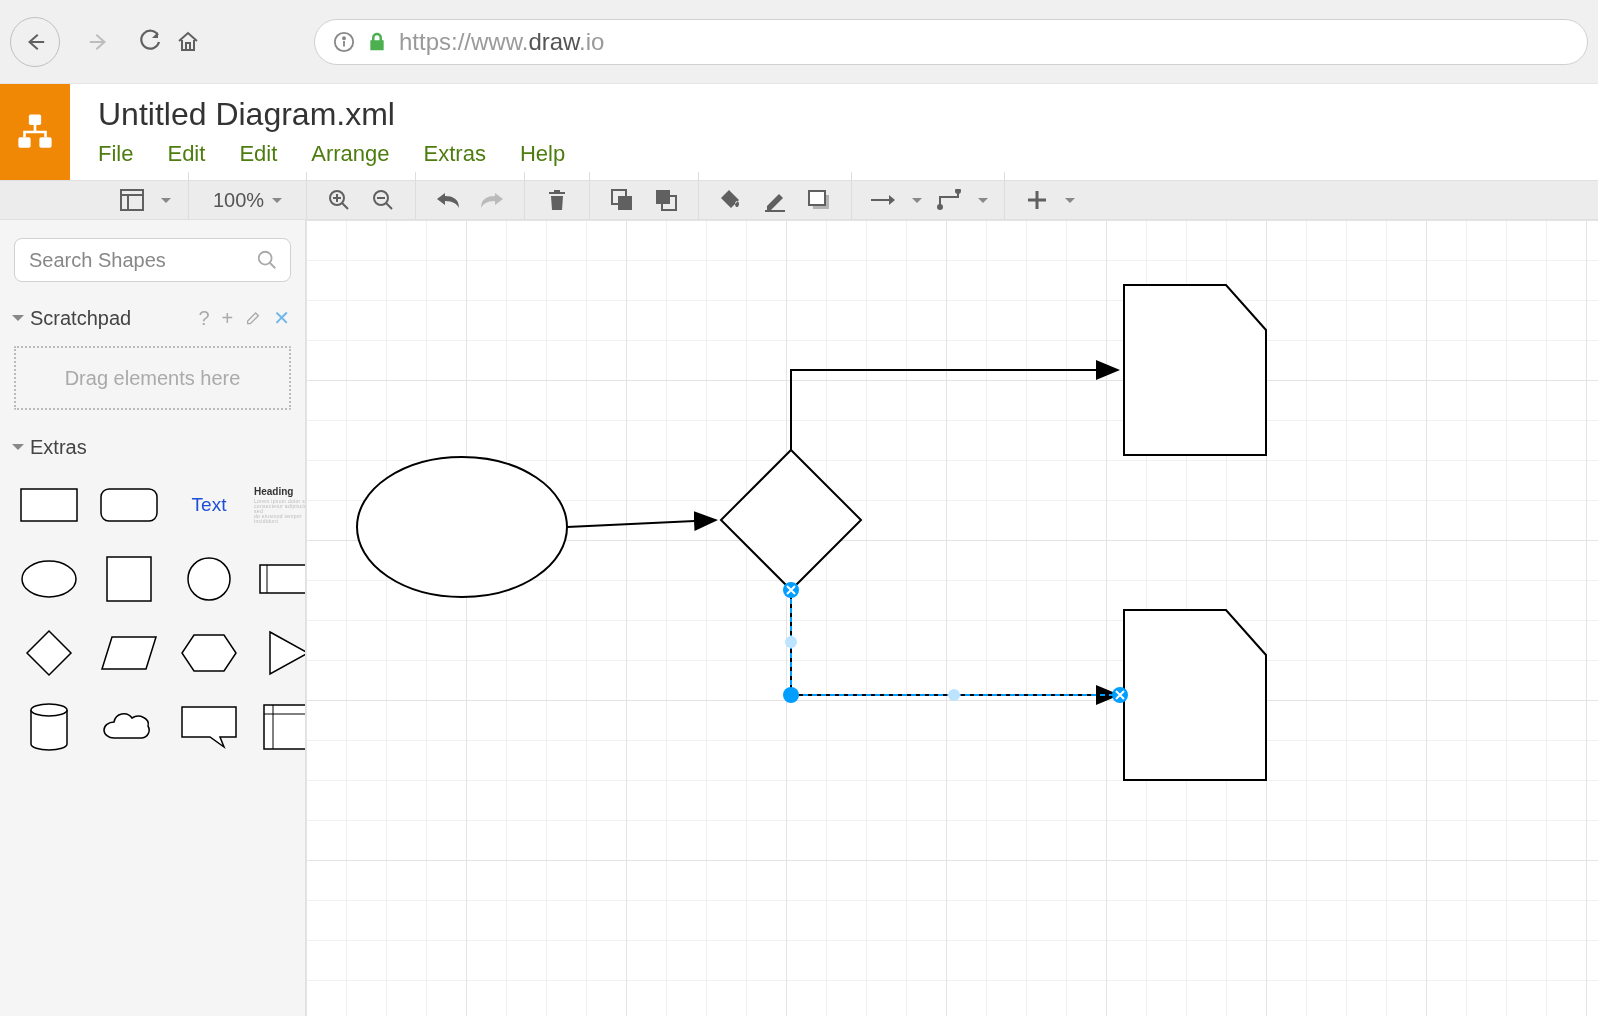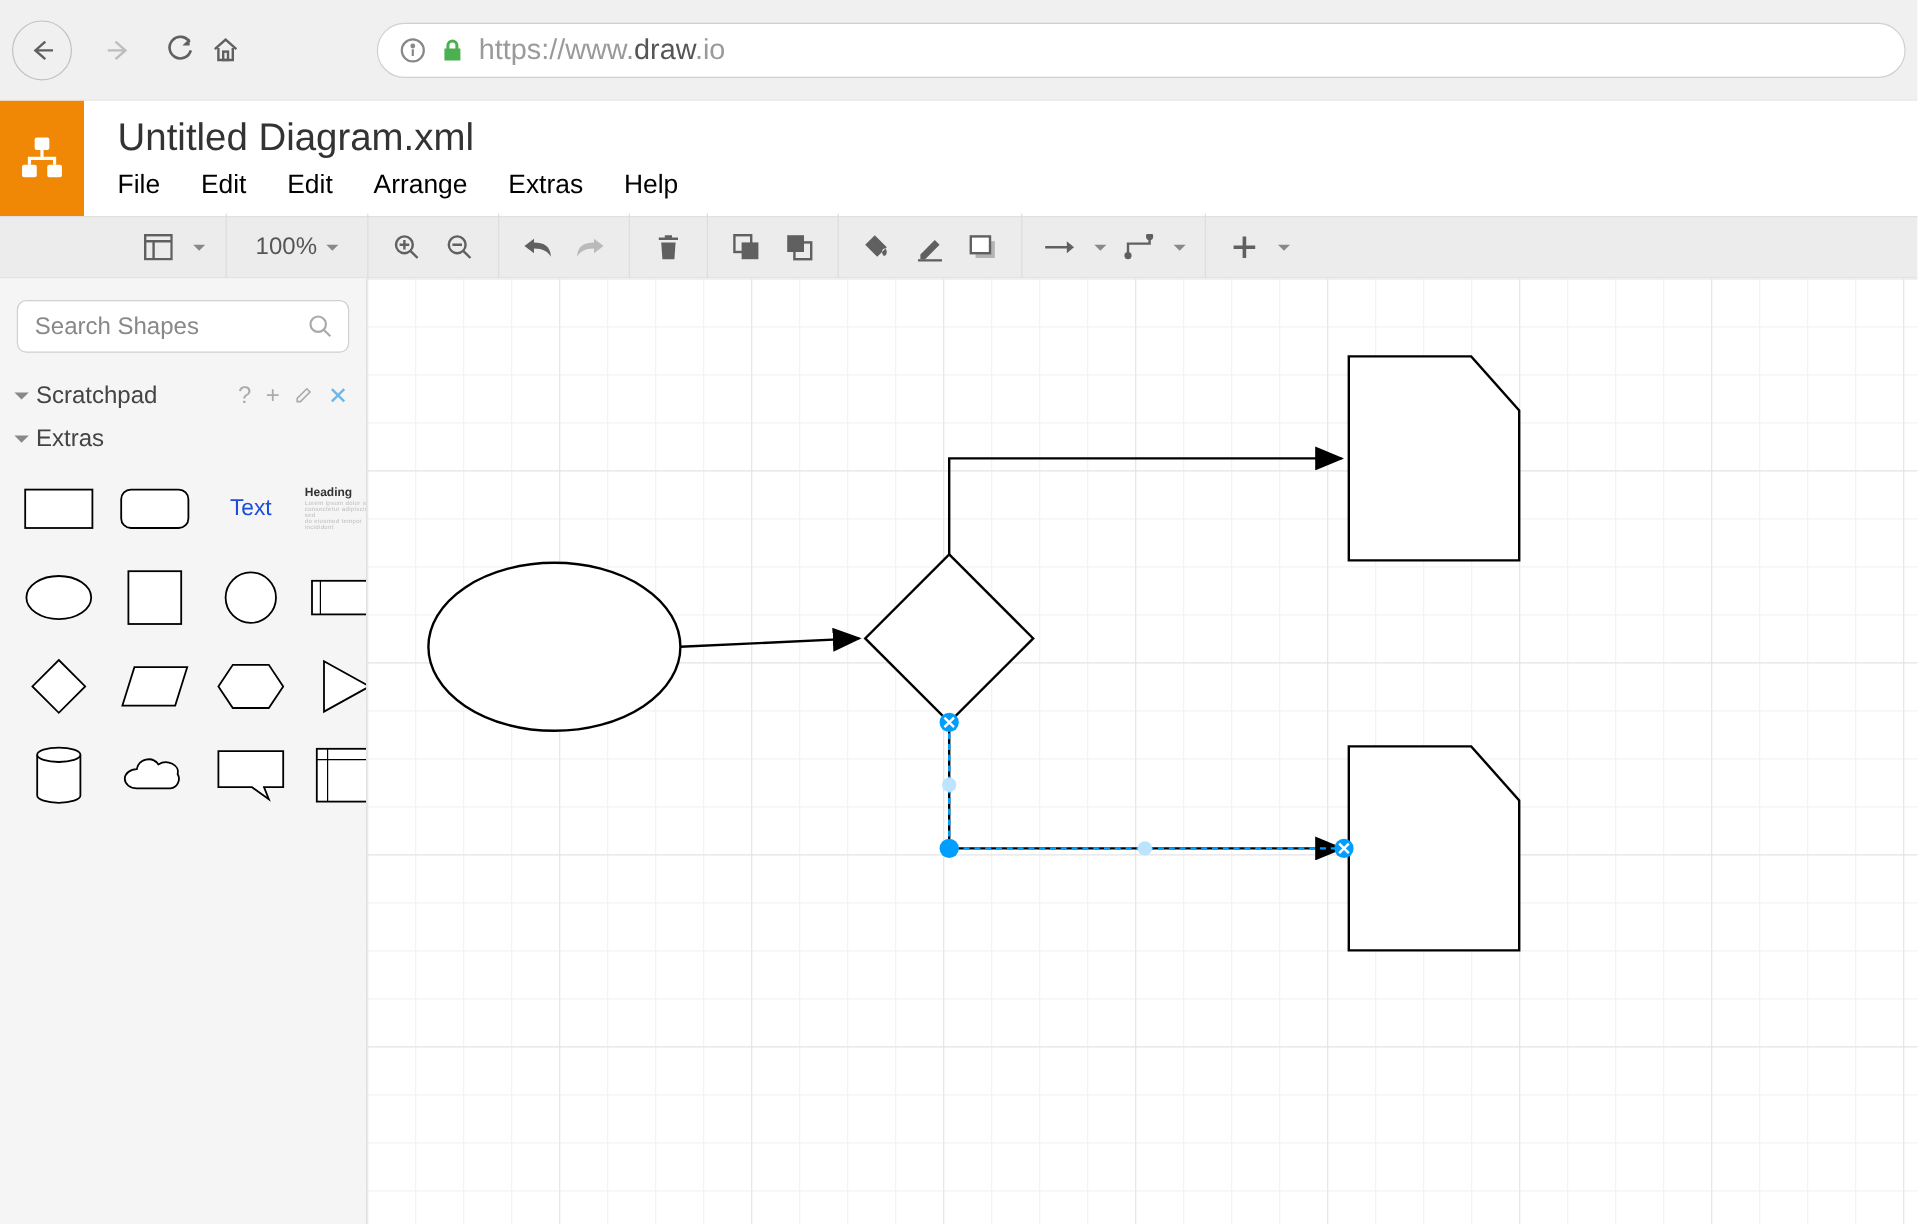--- a/index.html
+++ b/index.html
@@ -27,25 +27,25 @@
   .url-text{font-size:24px;color:#9a9a9a;}
   .url-text .bold{color:#555;}
   .lock{color:#4caf50;}
 
   
   .app-header{display:flex;background:#fff;height:96px;}
   .logo{width:70px;background:var(--orange);display:flex;align-items:center;justify-content:center;}
   .logo svg{width:42px;height:42px;}
   .title-area{padding:8px 28px 0;}
   .doc-title{font-size:32px;margin:4px 0 8px;}
-  .menubar{display:flex;gap:34px;font-size:22px;color:#000000;}
+  .menubar{display:flex;gap:34px;font-size:22px;color:#4d7c0f;}
   .menubar span{cursor:default;}
 
   
-  .toolbar{height:52px;background:var(--light-grey);display:flex;align-items:center;padding:0 0 0 100px;gap:0;border-top:1px solid #e0e0e0;border-bottom:1px solid #e0e0e0;}
+  .toolbar{height:40px;background:var(--light-grey);display:flex;align-items:center;padding:0 0 0 100px;gap:0;border-top:1px solid #e0e0e0;border-bottom:1px solid #e0e0e0;}
   .tb-group{display:flex;align-items:center;height:100%;padding:0 10px;}
   .tb-sep{width:1px;height:56px;background:#ddd;}
   .tb-btn{width:44px;height:40px;display:flex;align-items:center;justify-content:center;color:var(--icon-grey);position:relative;}
   .tb-btn.wide{width:auto;padding:0 14px;gap:8px;font-size:20px;color:#555;}
   .tb-btn .caret{border:5px solid transparent;border-top-color:#888;margin-top:5px;}
   .tb-btn svg{display:block;}
 
   
   .main{display:flex;height:calc(100% - 72px - 96px - 56px);}
   .sidebar{width:306px;background:#f5f5f5;border-right:1px solid #e0e0e0;overflow:hidden;}
@@ -279,20 +279,23 @@
       <span class="spacer"></span>
       <span class="mini">?</span>
       <span class="mini">+</span>
       <span class="mini">
         <svg width="16" height="16" viewBox="0 0 24 24" fill="none" stroke="currentColor" stroke-width="2">
             <path d="M4 18 L16 6 L20 10 L8 22 L4 22 Z"></path>
           </svg>
       </span>
       <span class="mini blue">✕</span>
     </div>
+    <div class="dropzone">
+      <span>Drag elements here</span>
+    </div>
 
     <div class="panel-head">
       <span class="caret-down"></span>
       <span>Extras</span>
     </div>
     <div class="shape-grid">
       <div class="shape-cell">
           <svg width="58" height="34">
             <rect x="1" y="1" width="56" height="32" fill="#fff" stroke="#000" stroke-width="1.5"></rect>
           </svg>

